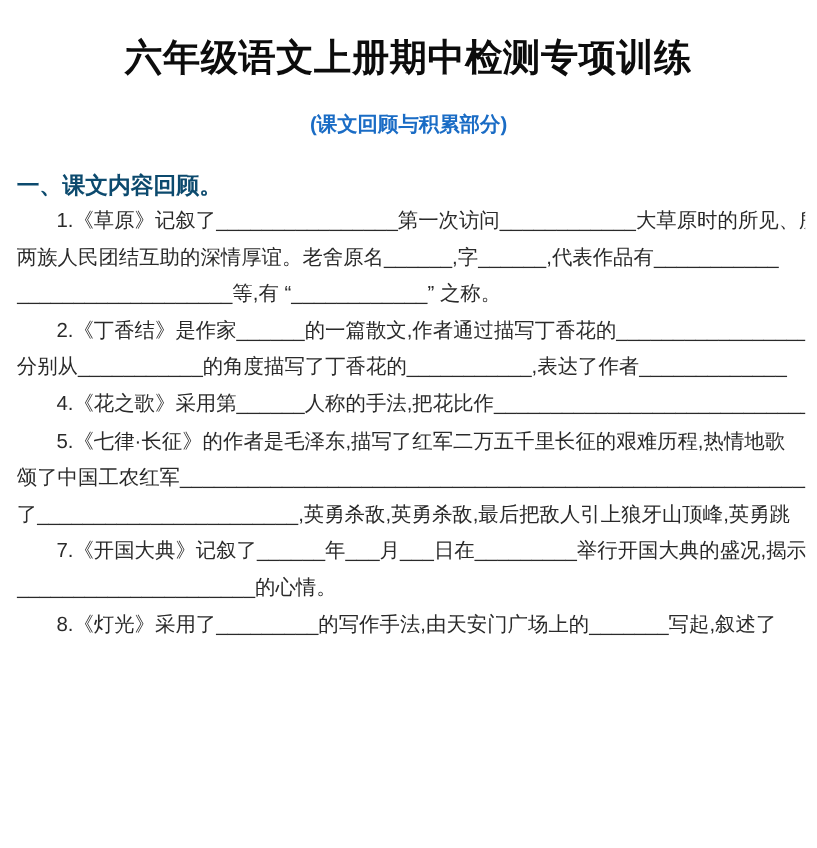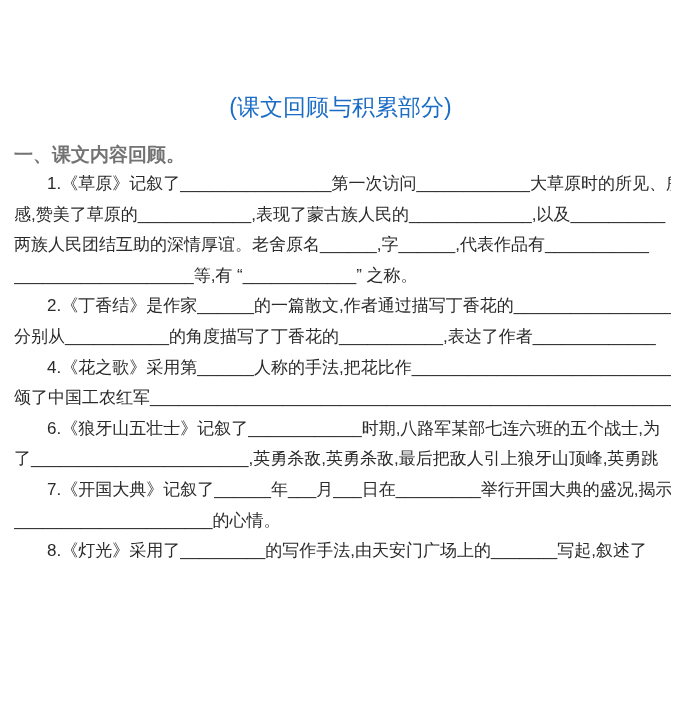--- a/index.html
+++ b/index.html
@@ -20,30 +20,30 @@
     text-align: center;
     font-size: 31px;
     font-weight: bold;
     color: #0c0c0c;
     letter-spacing: 0.5px;
   }
   .doc-subtitle {
     position: absolute;
     top: 92px; left: 0; right: 0;
     text-align: center;
-    font-size: 23px;
-    font-weight: normal;
+    font-size: 17px;
+    font-weight: bold;
     color: #1a6cc5;
   }
   .section-heading {
     position: absolute;
     top: 142px; left: 14px;
     font-size: 19px;
     font-weight: bold;
-    color: #737373;
+    color: #0c4a6e;
   }
   .content {
     position: absolute;
     top: 169px; left: 14px;
     width: 657px;
   }
   .line {
     height: 30.6px;
     line-height: 30.6px;
     font-size: 17px;
@@ -51,39 +51,39 @@
     white-space: nowrap;
     overflow: hidden;
   }
   .first { padding-left: 33px; }
 </style>
 </head>
 <body>
 
 <div class="page">
 
+  <div class="doc-title">六年级语文上册期中检测专项训练</div>
 
   <div class="doc-subtitle">(课文回顾与积累部分)</div>
 
   <div class="section-heading">一、课文内容回顾。</div>
 
   <div class="content">
     <div class="line first">1.《草原》记叙了________________第一次访问____________大草原时的所见、所闻、所</div>
-    <div class="line">感,赞美了草原的____________,表现了蒙古族人民的_____________,以及__________</div>
     <div class="line">两族人民团结互助的深情厚谊。老舍原名______,字______,代表作品有___________</div>
     <div class="line">___________________等,有 “____________” 之称。</div>
 
     <div class="line first">2.《丁香结》是作家______的一篇散文,作者通过描写丁香花的__________________,</div>
     <div class="line">分别从___________的角度描写了丁香花的___________,表达了作者_____________</div>
 
     <div class="line first">4.《花之歌》采用第______人称的手法,把花比作____________________________</div>
 
+    <div class="line first">5.《七律·长征》的作者是毛泽东,描写了红军二万五千里长征的艰难历程,热情地歌</div>
     <div class="line">颂了中国工农红军_________________________________________________________。</div>
 
-    <div class="line first">6.《狼牙山五壮士》记叙了____________时期,八路军某部七连六班的五个战士,为</div>
     <div class="line">了_______________________,英勇杀敌,英勇杀敌,最后把敌人引上狼牙山顶峰,英勇跳</div>
 
     <div class="line first">7.《开国大典》记叙了______年___月___日在_________举行开国大典的盛况,揭示</div>
     <div class="line">_____________________的心情。</div>
 
     <div class="line first">8.《灯光》采用了_________的写作手法,由天安门广场上的_______写起,叙述了</div>
   </div>
 
 </div>
 

